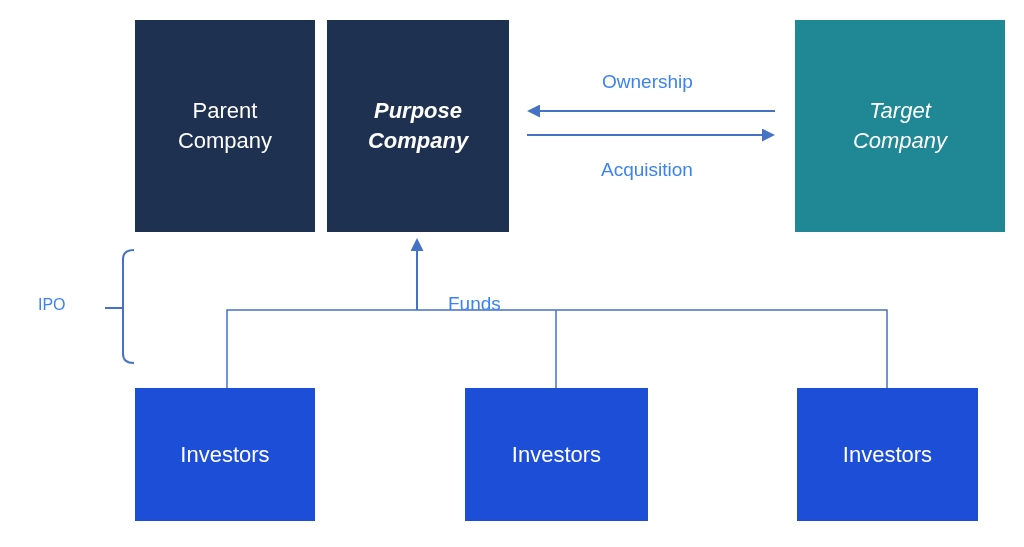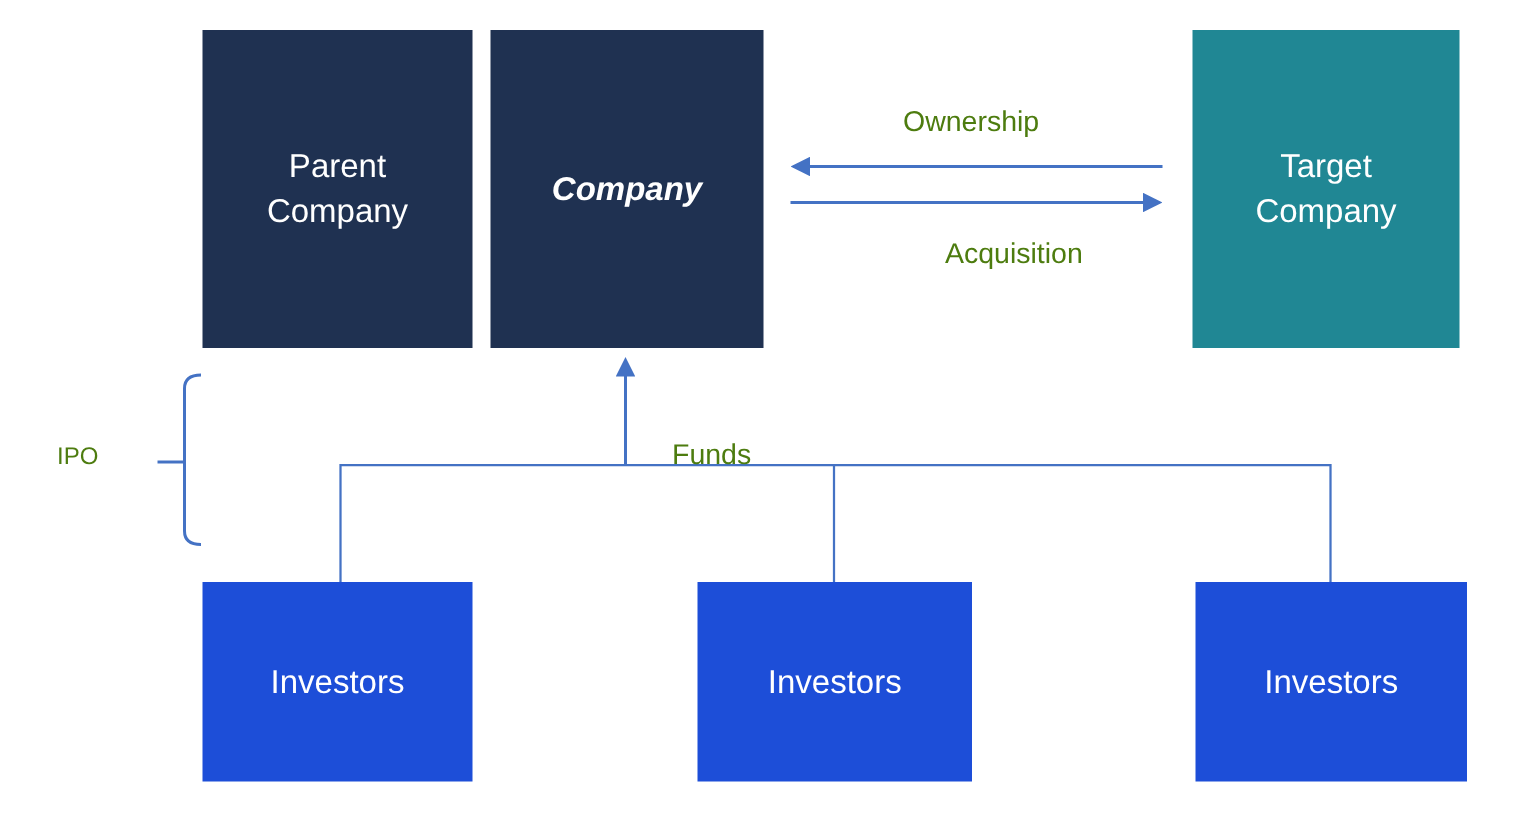--- a/index.html
+++ b/index.html
@@ -26,33 +26,33 @@
     font-size: 22px;
     line-height: 30px;
   }
   .box-navy { background: #1F3151; }
   .box-teal { background: #208794; }
   .box-orange { background: #1d4ed8; }
 
   .box.parent   { left: 135px; top: 20px;  width: 180px; height: 212px; }
   .box.spc      { left: 327px; top: 20px;  width: 182px; height: 212px;
                   font-weight: bold; font-style: italic; }
-  .box.target   { left: 795px; top: 20px;  width: 178px; height: 212px; }
+  .box.target   { left: 795px; top: 20px;  width: 210px; height: 212px; font-style: italic; }
   .box.inv1     { left: 135px; top: 388px; width: 180px; height: 133px; }
   .box.inv2     { left: 465px; top: 388px; width: 183px; height: 133px; }
   .box.inv3     { left: 797px; top: 388px; width: 181px; height: 133px; }
 
   .flow-label {
     position: absolute;
-    color: #4d7c0f;
+    color: #3b82f6;
     font-size: 19px;
     white-space: nowrap;
   }
   .lbl-ownership   { left: 602px; top: 71px; }
-  .lbl-acquisition { left: 630px; top: 159px; }
+  .lbl-acquisition { left: 601px; top: 159px; }
   .lbl-funds       { left: 448px; top: 293px; }
   .lbl-ipo         { left: 38px;  top: 296px; font-size: 16px; }
 
   svg.overlay {
     position: absolute;
     left: 0; top: 0;
     width: 1024px; height: 547px;
     pointer-events: none;
   }
 </style>
@@ -80,20 +80,21 @@
     <path d="M134 250 Q123 250 123 259 L123 354 Q123 363 134 363" fill="none" stroke="#4472C4" stroke-width="2"></path>
     <line x1="105" y1="308" x2="123" y2="308" stroke="#4472C4" stroke-width="2"></line>
   </svg>
 
   <div class="box box-navy parent">
     <span>Parent</span>
     <span>Company</span>
   </div>
 
   <div class="box box-navy spc">
+    <span>Purpose</span>
     <span>Company</span>
   </div>
 
   <div class="box box-teal target">
     <span>Target</span>
     <span>Company</span>
   </div>
 
   <div class="box box-orange inv1">
     <span>Investors</span>

